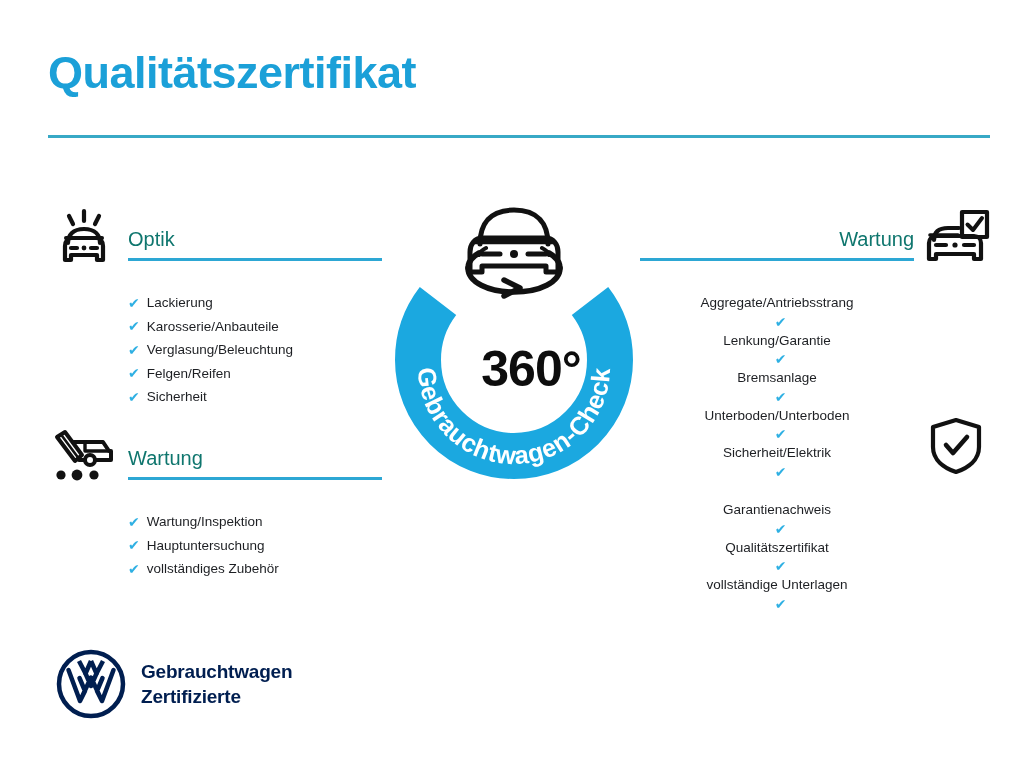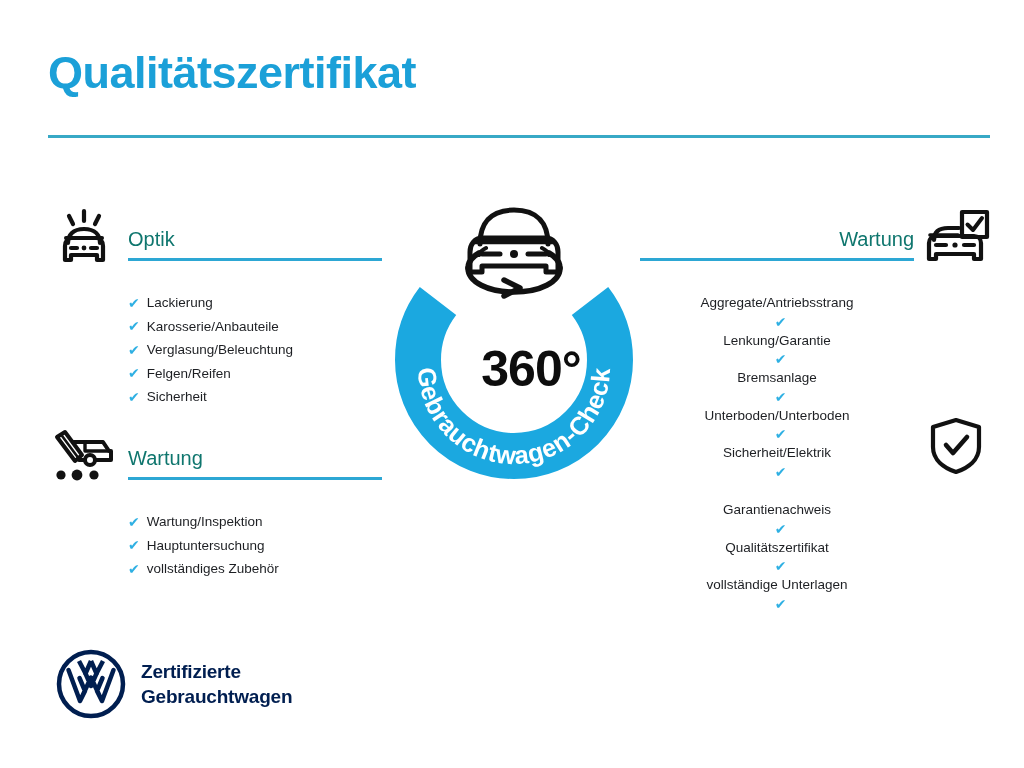--- a/index.html
+++ b/index.html
@@ -371,18 +371,18 @@
     <svg class="brand-logo" viewBox="0 0 72 72">
       <circle cx="36" cy="36" r="32" fill="none" stroke="#001E50" stroke-width="4.5"></circle>
       <path d="M36 13 L30.5 25.5 L24 13
                M36 13 L41.5 25.5 L48 13" fill="none" stroke="#001E50" stroke-width="4.5" stroke-linejoin="round"></path>
       <path d="M13.5 22 L25 53 L30 43 L24.5 30
                M58.5 22 L47 53 L42 43 L47.5 30
                M30.5 25.5 L36 38 L41.5 25.5
                M25 53 L36 29.5 L47 53" fill="none" stroke="#001E50" stroke-width="4.5" stroke-linejoin="round" stroke-linecap="round"></path>
     </svg>
     <div class="brand-text">
+      <div>Gebrauchtwagen</div>
       <div>Zertifizierte</div>
-      <div>Gebrauchtwagen</div>
     </div>
   </div>
 
 </div>
 
 </body></html>

